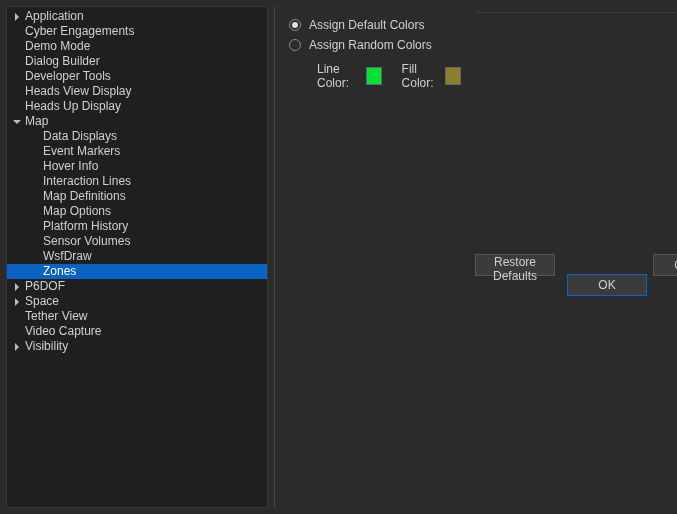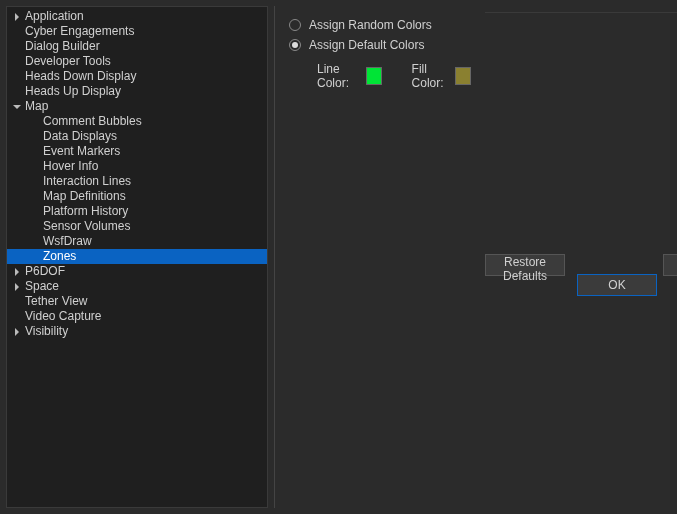--- a/index.html
+++ b/index.html
@@ -121,68 +121,72 @@
             </svg>
           </span>
           <span class="tree-label">Application</span>
         </div>
         <div class="tree-item indent-0">
           <span class="twisty"></span>
           <span class="tree-label">Cyber Engagements</span>
         </div>
         <div class="tree-item indent-0">
           <span class="twisty"></span>
+          <span class="tree-label">Demo Mode</span>
+        </div>
+        <div class="tree-item indent-0">
+          <span class="twisty"></span>
           <span class="tree-label">Dialog Builder</span>
         </div>
         <div class="tree-item indent-0">
           <span class="twisty"></span>
           <span class="tree-label">Developer Tools</span>
         </div>
         <div class="tree-item indent-0">
           <span class="twisty"></span>
-          <span class="tree-label">Heads Down Display</span>
+          <span class="tree-label">Heads View Display</span>
         </div>
         <div class="tree-item indent-0">
           <span class="twisty"></span>
           <span class="tree-label">Heads Up Display</span>
         </div>
         <div class="tree-item indent-0">
           <span class="twisty">
             <svg width="8" height="8" viewBox="0 0 8 8">
               <path d="M0 2 L8 2 L4 6 Z" fill="#bbb"></path>
             </svg>
           </span>
           <span class="tree-label">Map</span>
         </div>
         <div class="tree-item indent-1">
           <span class="twisty"></span>
-          <span class="tree-label">Comment Bubbles</span>
-        </div>
-        <div class="tree-item indent-1">
-          <span class="twisty"></span>
           <span class="tree-label">Data Displays</span>
         </div>
         <div class="tree-item indent-1">
           <span class="twisty"></span>
           <span class="tree-label">Event Markers</span>
         </div>
         <div class="tree-item indent-1">
           <span class="twisty"></span>
           <span class="tree-label">Hover Info</span>
         </div>
         <div class="tree-item indent-1">
           <span class="twisty"></span>
           <span class="tree-label">Interaction Lines</span>
         </div>
         <div class="tree-item indent-1">
           <span class="twisty"></span>
           <span class="tree-label">Map Definitions</span>
         </div>
         <div class="tree-item indent-1">
           <span class="twisty"></span>
+          <span class="tree-label">Map Options</span>
+        </div>
+        <div class="tree-item indent-1">
+          <span class="twisty"></span>
           <span class="tree-label">Platform History</span>
         </div>
         <div class="tree-item indent-1">
           <span class="twisty"></span>
           <span class="tree-label">Sensor Volumes</span>
         </div>
         <div class="tree-item indent-1">
           <span class="twisty"></span>
           <span class="tree-label">WsfDraw</span>
         </div>
@@ -218,34 +222,34 @@
           <span class="twisty">
             <svg width="8" height="8" viewBox="0 0 8 8">
               <path d="M2 0 L6 4 L2 8 Z" fill="#bbb"></path>
             </svg>
           </span>
           <span class="tree-label">Visibility</span>
         </div>
       </div>
 
     <div class="content-panel">
+      <div class="radio-row">
+        <span class="radio-outer">
+            <span class="radio-inner"></span>
+          </span>
+        <span>Assign Default Colors</span>
+      </div>
       <div class="radio-row">
         <span class="radio-outer"></span>
         <span>Assign Random Colors</span>
       </div>
-      <div class="radio-row">
-        <span class="radio-outer">
-            <span class="radio-inner"></span>
-          </span>
-        <span>Assign Default Colors</span>
-      </div>
       <div class="color-row">
         <span>Line Color:</span>
         <span class="swatch" style="background:#00e436"></span>
-        <span style="margin-left:22px;">Fill Color:</span>
+        <span style="margin-left:12px;">Fill Color:</span>
         <span class="swatch" style="background:#8a8030"></span>
       </div>
     </div>
   </div>
 
   <div class="footer">
     <button class="btn">Restore Defaults</button>
     <span class="spacer"></span>
     <button class="btn primary">OK</button>
     <button class="btn">Cancel</button>

